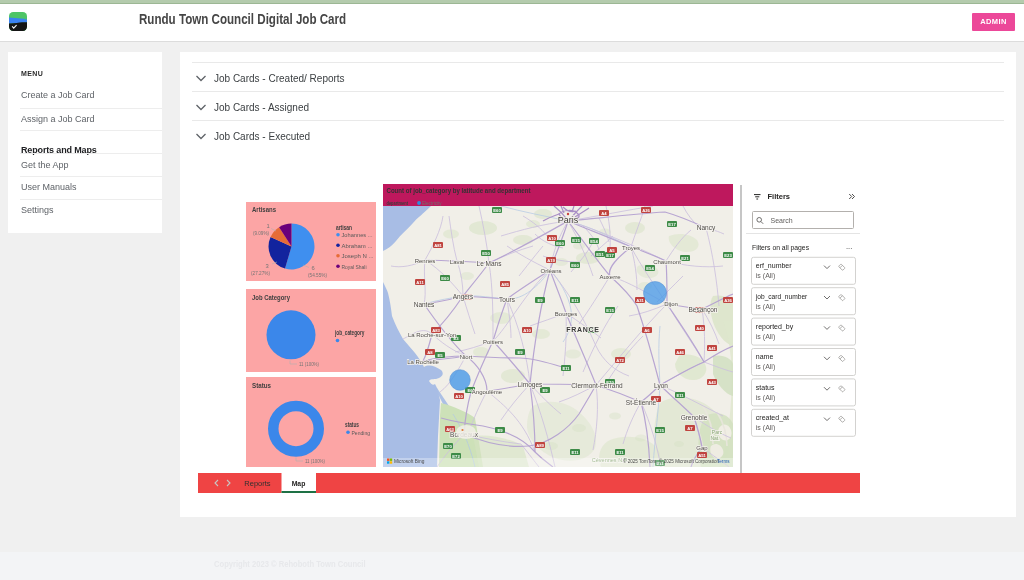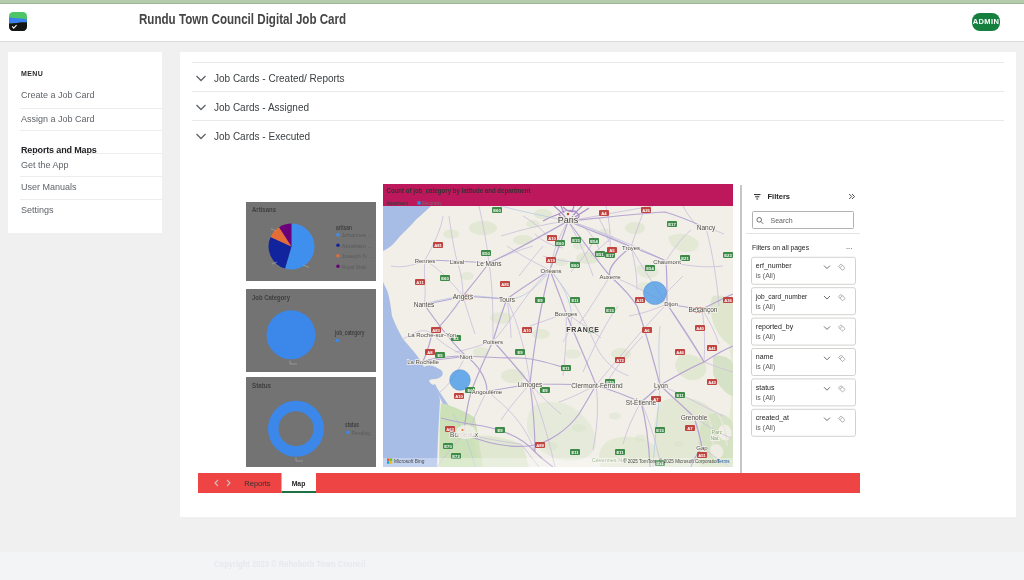--- a/index.html
+++ b/index.html
@@ -2,34 +2,34 @@
 <html><head>
 <meta charset="utf-8">
 <style>
   * { margin:0; padding:0; box-sizing:border-box; }
   html,body { width:1024px; height:580px; overflow:hidden; font-family:"Liberation Sans", sans-serif; }
   body { background:#f0f0f0; position:relative; }
   .strip { position:absolute; left:0; top:0; width:1024px; height:4px; background:#b4cbad; border-bottom:0.5px solid #9cb794; }
   .header { position:absolute; left:0; top:4px; width:1024px; height:38px; background:#fff; border-bottom:1px solid #dcdcdc; }
   .logo { position:absolute; left:9px; top:8px; width:18px; height:19px; }
   .htitle { position:absolute; left:139px; top:7px; font-size:14px; font-weight:bold; color:#464646; transform:scaleX(0.828); transform-origin:left center; white-space:nowrap; }
-  .admin { position:absolute; left:972px; top:9px; width:28px; height:18px; background:#15803d; border-radius:8px; color:#fff; font-size:7.5px; font-weight:bold; letter-spacing:0.35px; text-align:center; line-height:18px; }
+  .admin { position:absolute; left:972px; top:9px; width:43px; height:18px; background:#ec4899; border-radius:1px; color:#fff; font-size:7.5px; font-weight:bold; letter-spacing:0.35px; text-align:center; line-height:18px; }
   .sidebar { position:absolute; left:8px; top:52px; width:154px; height:181px; background:#fff; }
   .menulabel { position:absolute; left:13px; top:18px; font-size:7px; font-weight:bold; color:#2b2b2b; letter-spacing:0.4px; }
   .mitem { position:absolute; left:13px; width:130px; font-size:9px; line-height:11px; color:#5f6368; }
   .mitem.active { color:#202124; font-weight:bold; letter-spacing:-0.15px;margin-top:9px; }
   .mdiv { position:absolute; left:12px; width:142px; border-top:1px solid #ededed; }
   .main { position:absolute; left:180px; top:52px; width:836px; height:465px; background:#fff; }
   .accrow { position:absolute; left:12px; width:812px; height:29px; border-top:1px solid #e9e9e9; }
   .accrow .chev { position:absolute; left:3px; top:9px; }
   .accrow .atxt { position:absolute; left:22px; top:10px; font-size:10px; color:#3c4043;text-align:right; }
   .accrow.act { background:#f6f7f8; border-top:1px solid #9ab8ea; }
   .accrow.act .atxt { color:#1a73e8; font-weight:bold; }
   
-  .chartcard { position:absolute; background:#737373; }
+  .chartcard { position:absolute; background:#fca5a5; }
   .mapcard { position:absolute; left:203px; top:132px; width:350px; height:283px; background:#be185d; }
   .vscroll { position:absolute; left:560px; top:133px; width:2px; height:288px; background:#c6c6c6; }
   .fpane { position:absolute; left:566px; top:130px; width:114px; height:291px; background:#fff; }
   .tabbar { position:absolute; left:18px; top:421px; width:662px; height:20px; background:#ef4444; }
   .footerbar { position:absolute; left:0; top:552px; width:1024px; height:28px; background:#f3f4f6; }
   .copyright { position:absolute; left:214px; top:558px; font-size:9.5px; font-weight:bold; color:#e7e8eb; transform:scaleX(0.80); transform-origin:left center; white-space:nowrap; }
   svg { display:block; }
 </style>
 </head>
 <body>

